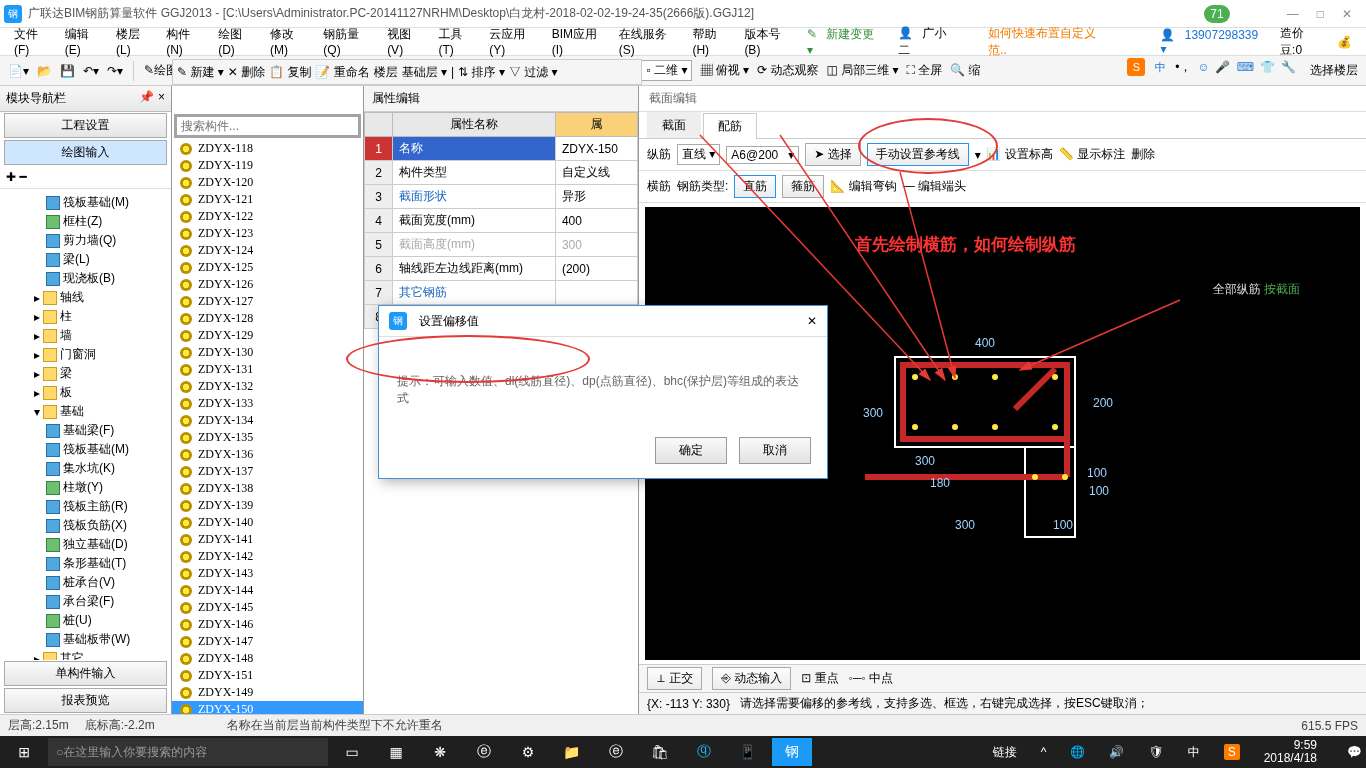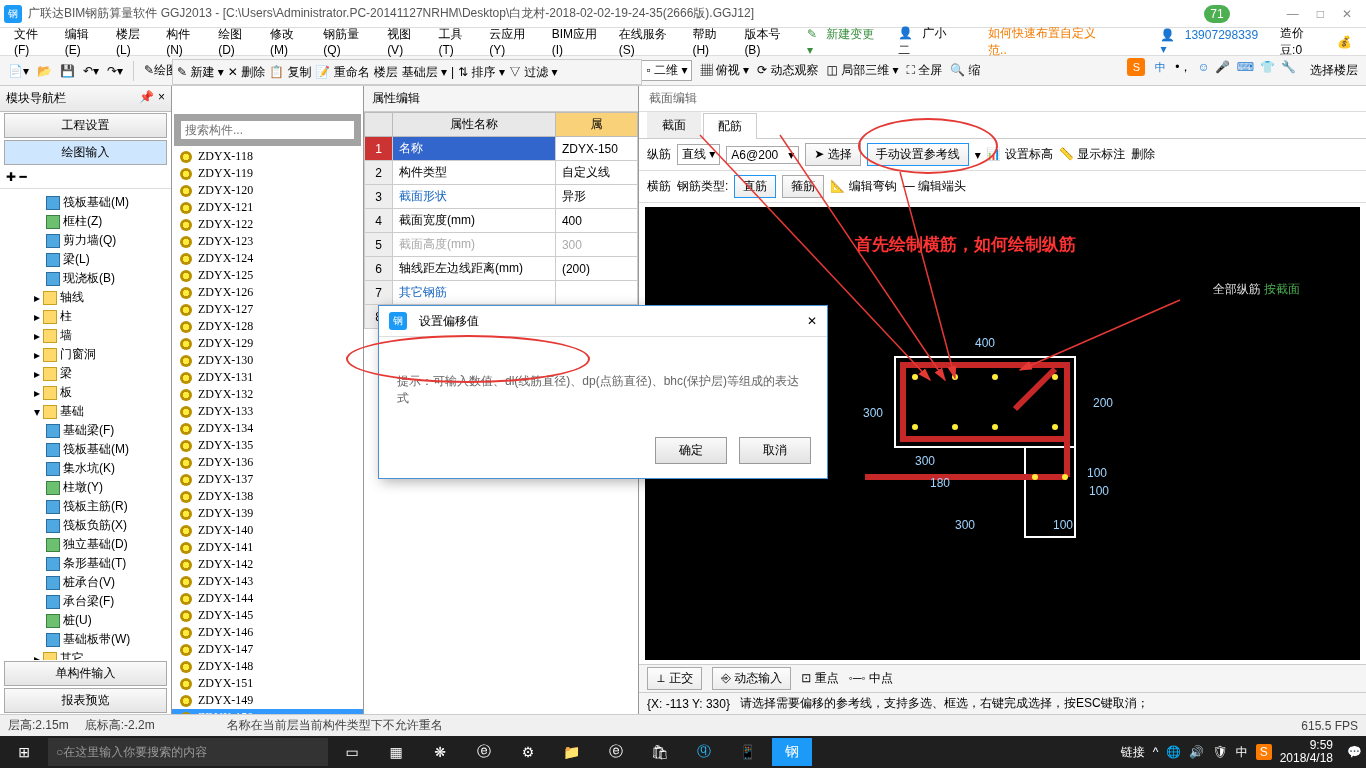--- a/index.html
+++ b/index.html
@@ -22,21 +22,21 @@
 .tree{flex:1;overflow:auto;padding:4px 2px}
 .tree-item{padding:1px 0 1px 18px;white-space:nowrap;display:flex;align-items:center;gap:3px}
 .tree-item.l2{padding-left:32px}
 .tree-item.l3{padding-left:44px}
 .tico{width:14px;height:14px;display:inline-block;background:#c9a000;border:1px solid #806000}
 .tico.blue{background:#4fa8e0;border-color:#2a6fa0}
 .tico.green{background:#6cc070;border-color:#3a8040}
 .tico.folder{background:#ffd96b;border-color:#caa020}
 .mid-list{width:192px;background:#fff;border-right:1px solid #999;display:flex;flex-direction:column}
 .mid-tb{height:26px;display:flex;align-items:center;gap:4px;padding:0 4px;border-bottom:1px solid #ccc;font-size:12px;white-space:nowrap;overflow:hidden}
-.search-box{border:7px solid #a3a3a3;padding:2px 4px;margin:2px;font-size:12px}
+.search-box{border:3px solid #a3a3a3;padding:2px 4px;margin:2px;font-size:12px}
 .zd-list{flex:1;overflow:auto}
 .zd-item{padding:1px 8px;display:flex;align-items:center;gap:6px;font-family:"SimSun"}
 .zd-item.sel{background:#3399ff;color:#fff}
 .star{width:12px;height:12px;background:radial-gradient(circle,#ffeb3b 35%,#b89000 36%);border-radius:50%}
 .prop-panel{width:275px;background:#fff;border-right:1px solid #999;display:flex;flex-direction:column}
 .prop-hdr{padding:4px 8px;border-bottom:1px solid #ccc;background:#f5f5f5}
 .prop-table{border-collapse:collapse;width:100%}
 .prop-table th{background:#e8e8e8;border:1px solid #bbb;padding:3px;font-weight:normal}
 .prop-table th.ph2{background:#f9d178}
 .prop-table td{border:1px solid #ccc;padding:3px 6px}
@@ -56,21 +56,21 @@
 .canvas{flex:1;background:#000;position:relative;margin:4px 6px;overflow:hidden}
 .ann-red{color:#ff3333;font-weight:bold;position:absolute}
 .ann-white{color:#e0e0e0;position:absolute}
 .ann-green{color:#4caf50}
 .status-bot{display:flex;align-items:center;gap:10px;padding:2px 8px;border-top:1px solid #ccc;background:#f5f5f5}
 .statusbar{height:22px;background:#f0f0f0;border-top:1px solid #ccc;display:flex;align-items:center;padding:0 8px;gap:16px;color:#444}
 .statusbar .r{margin-left:auto}
 .taskbar{height:32px;background:#1f1f1f;display:flex;align-items:center;color:#fff;gap:4px;padding:0 4px}
 .tb-item{width:40px;height:28px;display:flex;align-items:center;justify-content:center;font-size:14px}
 .tb-search{flex:0 0 280px;background:#333;height:28px;display:flex;align-items:center;padding:0 8px;color:#999}
-.tray{margin-left:auto;display:flex;align-items:center;gap:8px;font-size:11px}
+.tray{margin-left:auto;display:flex;align-items:center;gap:24px;font-size:11px}
 .clock{text-align:right;line-height:1.1;padding-right:6px}
 .dialog{position:absolute;left:378px;top:305px;width:450px;background:#fff;border:1px solid #4a90d9;box-shadow:3px 3px 12px rgba(0,0,0,.3);z-index:50}
 .dlg-title{background:#fff;padding:6px 10px;display:flex;align-items:center;gap:6px;border-bottom:1px solid #ddd}
 .dlg-body{padding:20px 18px}
 .dlg-input{width:100%;border:1px solid #888;padding:3px 6px;color:#d72f2f;font-weight:bold;font-size:13px}
 .dlg-hint{color:#666;margin-top:16px;font-size:12px}
 .dlg-btns{display:flex;justify-content:flex-end;gap:12px;padding:10px 16px 14px}
 .dlg-btns button{width:72px;padding:4px 0;border:1px solid #999;background:linear-gradient(#fafafa,#e2e2e2)}
 .red-oval{position:absolute;border:2px solid #e53935;border-radius:50%;pointer-events:none;z-index:60}
 svg.lines{position:absolute;inset:0;pointer-events:none;z-index:55}

